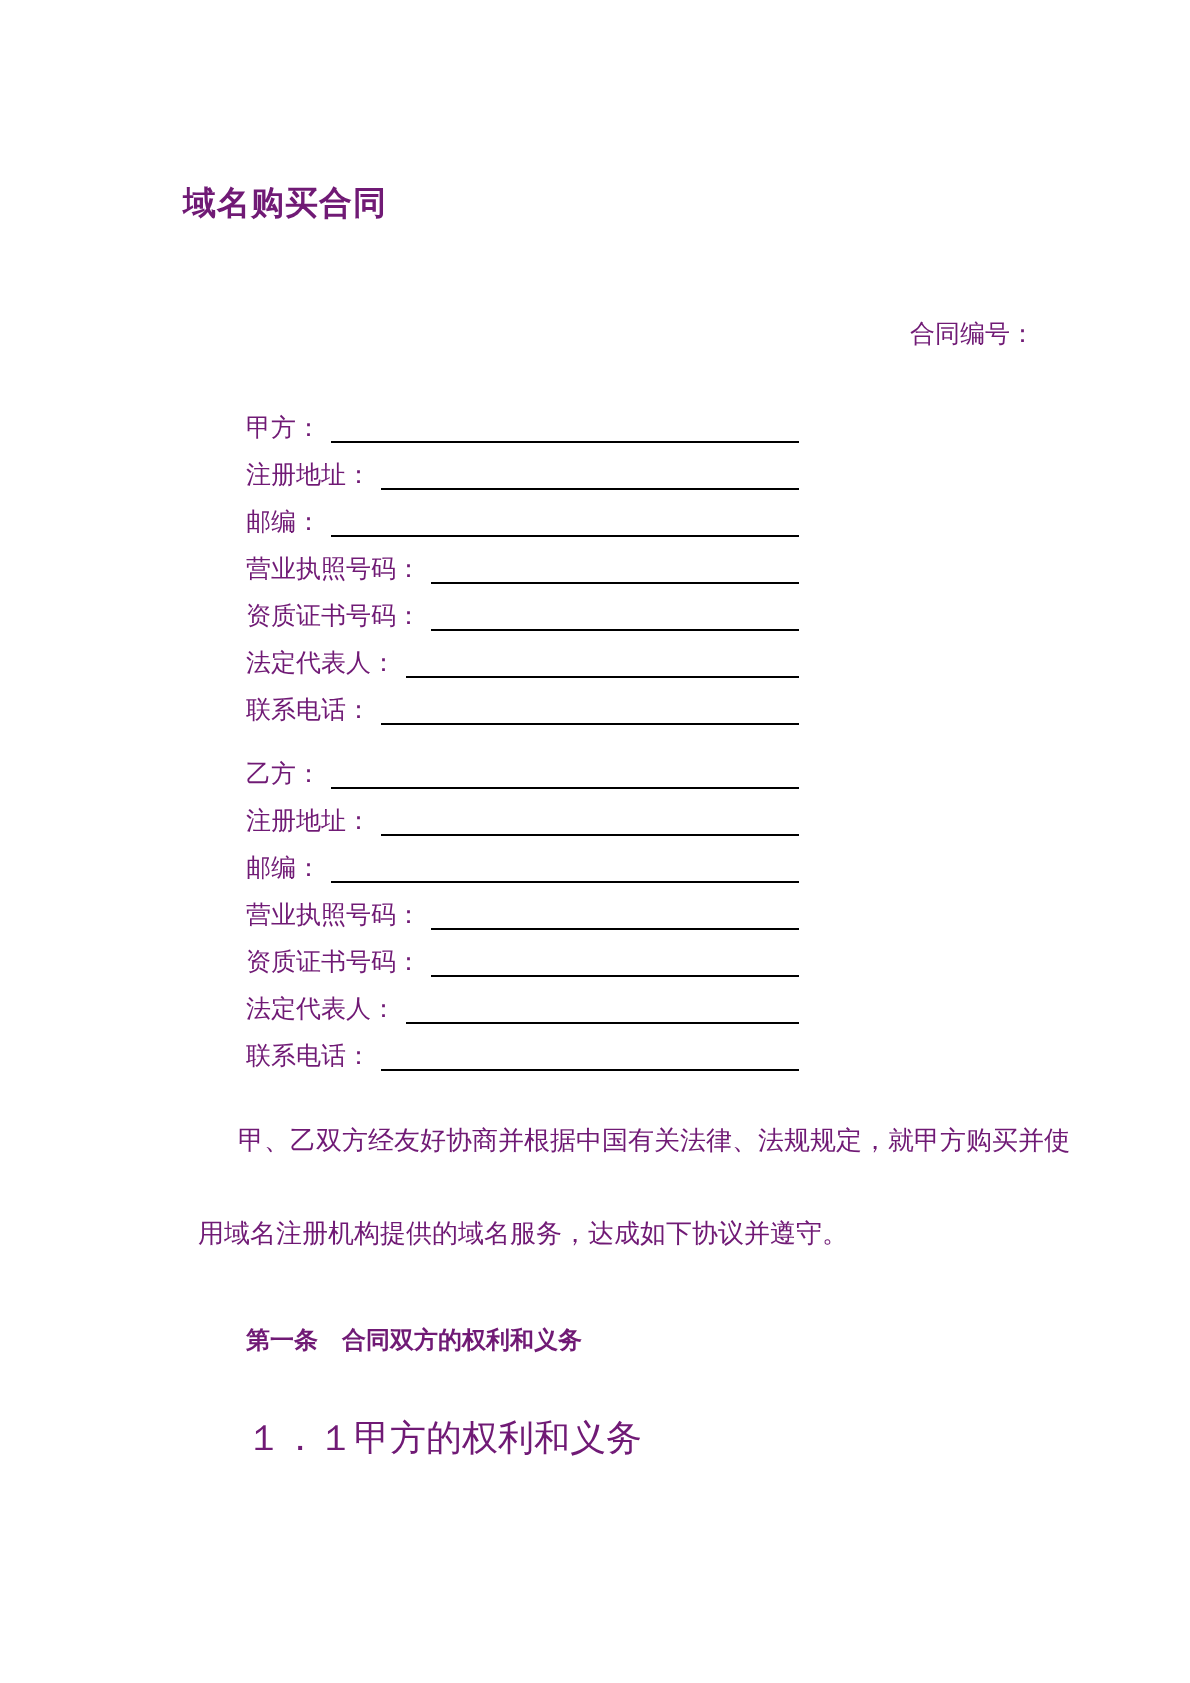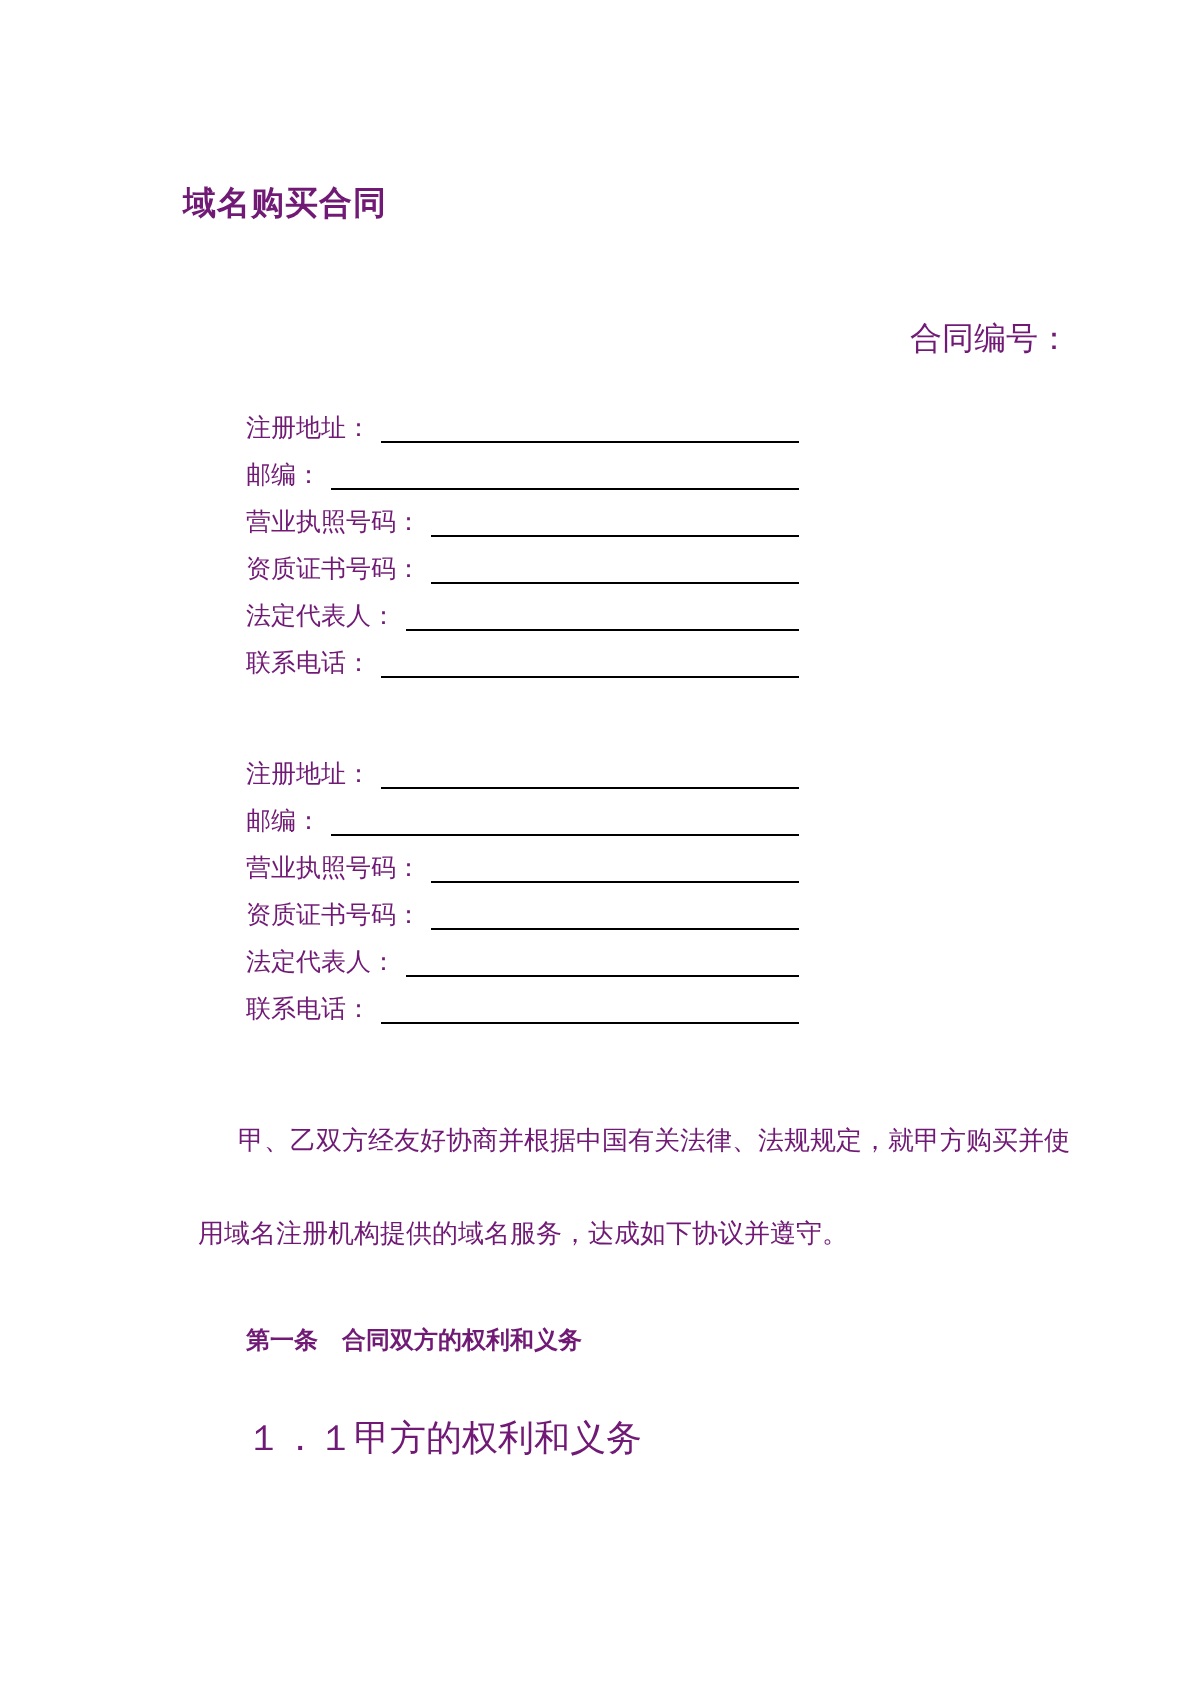--- a/index.html
+++ b/index.html
@@ -21,21 +21,21 @@
     font-family: "Liberation Sans", sans-serif;
     font-weight: 700;
     font-size: 33px;
     line-height: 1.15;
     letter-spacing: 1px;
   }
   .contract-no {
     position: absolute;
     left: 892px;
     top: 318px;
-    font-size: 32px;
+    font-size: 25px;
     line-height: 1.3;
   }
   .fields {
     position: absolute;
     left: 228px;
     width: 553px;
   }
   .party-a { top: 396px; }
   .party-b { top: 742px; }
   .field-row {
@@ -91,20 +91,24 @@
 <body>
 
 <div class="page">
 
   <h1 class="doc-title">域名购买合同</h1>
 
   <div class="contract-no">合同编号：</div>
 
   <div class="fields party-a" id="party-a">
       <div class="field-row">
+        <span class="field-label">甲方：</span>
+        <span class="field-line"></span>
+      </div>
+      <div class="field-row">
         <span class="field-label">注册地址：</span>
         <span class="field-line"></span>
       </div>
       <div class="field-row">
         <span class="field-label">邮编：</span>
         <span class="field-line"></span>
       </div>
       <div class="field-row">
         <span class="field-label">营业执照号码：</span>
         <span class="field-line"></span>
@@ -117,20 +121,24 @@
         <span class="field-label">法定代表人：</span>
         <span class="field-line"></span>
       </div>
       <div class="field-row">
         <span class="field-label">联系电话：</span>
         <span class="field-line"></span>
       </div>
     </div>
 
   <div class="fields party-b" id="party-b">
+      <div class="field-row">
+        <span class="field-label">乙方：</span>
+        <span class="field-line"></span>
+      </div>
       <div class="field-row">
         <span class="field-label">注册地址：</span>
         <span class="field-line"></span>
       </div>
       <div class="field-row">
         <span class="field-label">邮编：</span>
         <span class="field-line"></span>
       </div>
       <div class="field-row">
         <span class="field-label">营业执照号码：</span>

